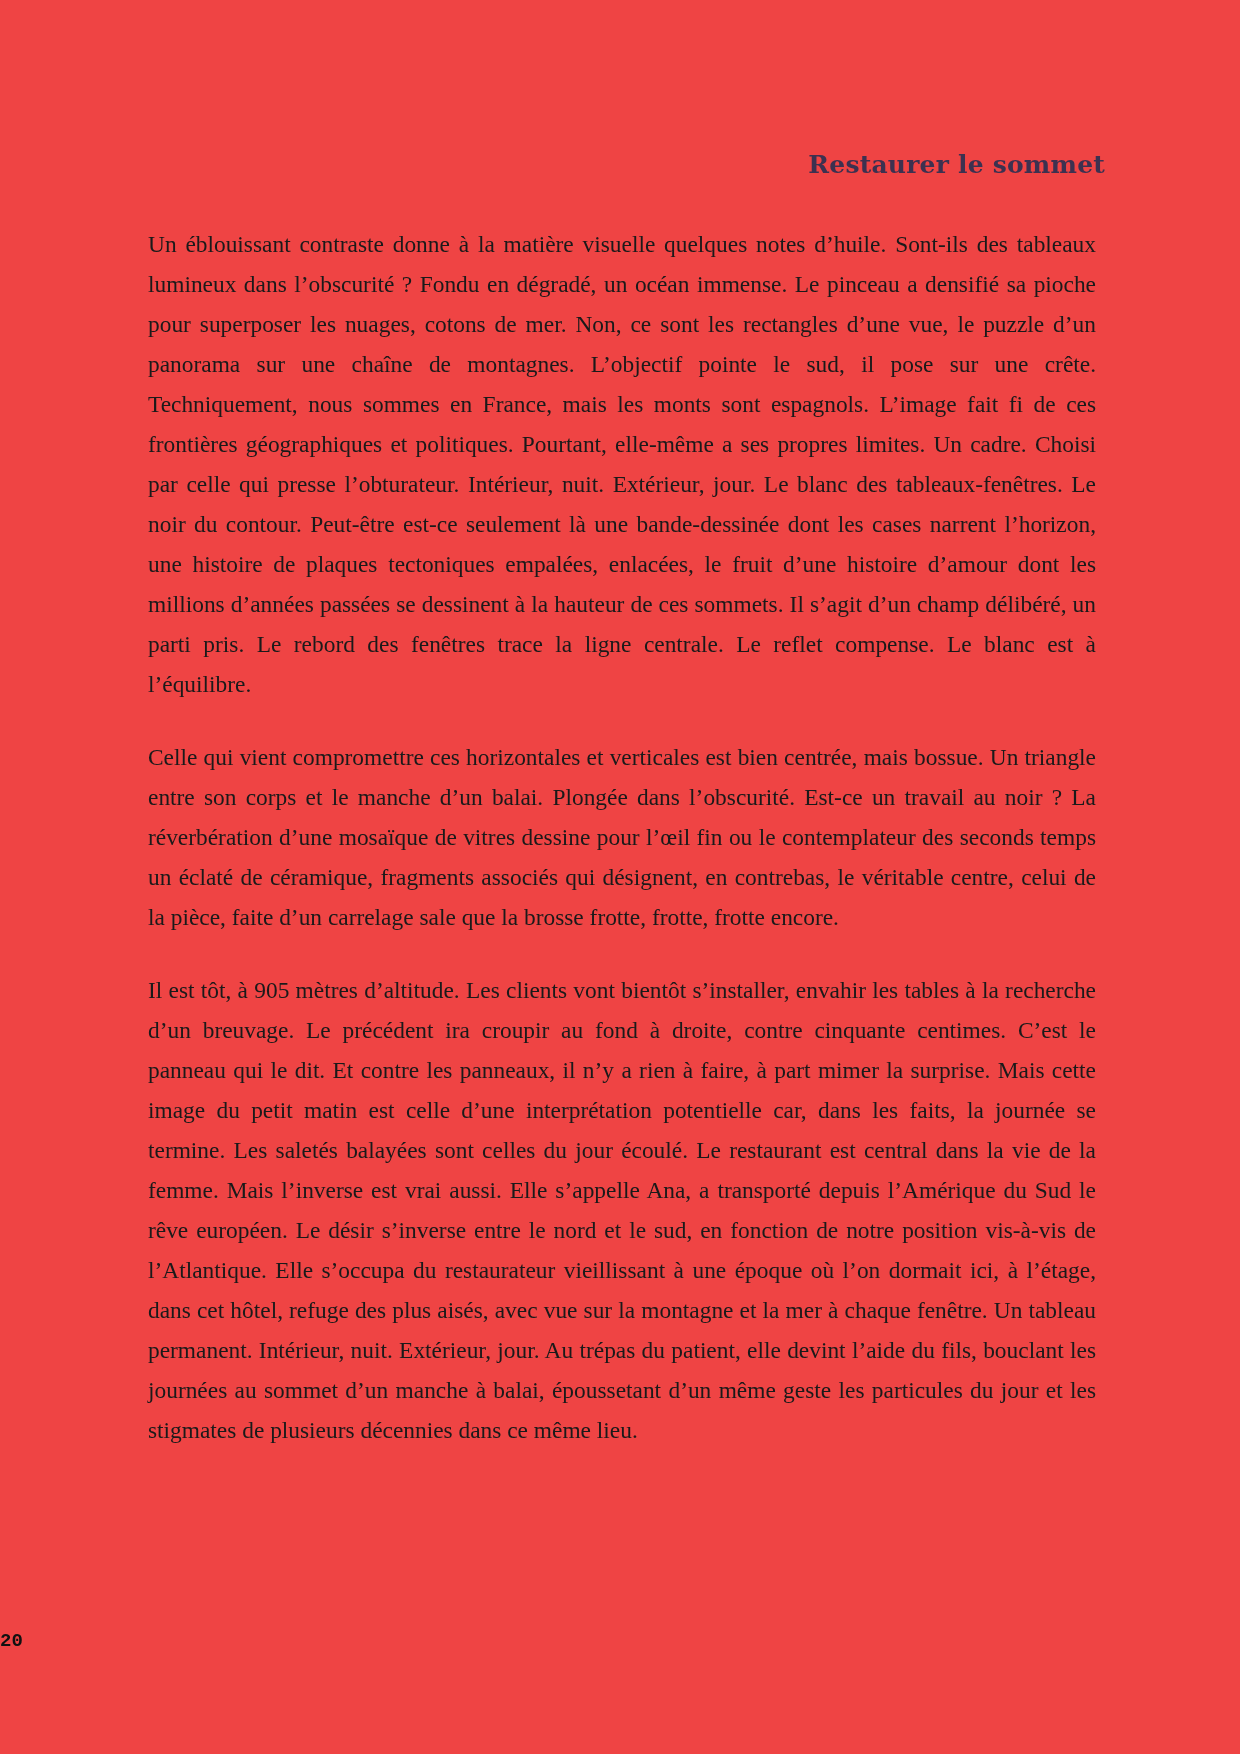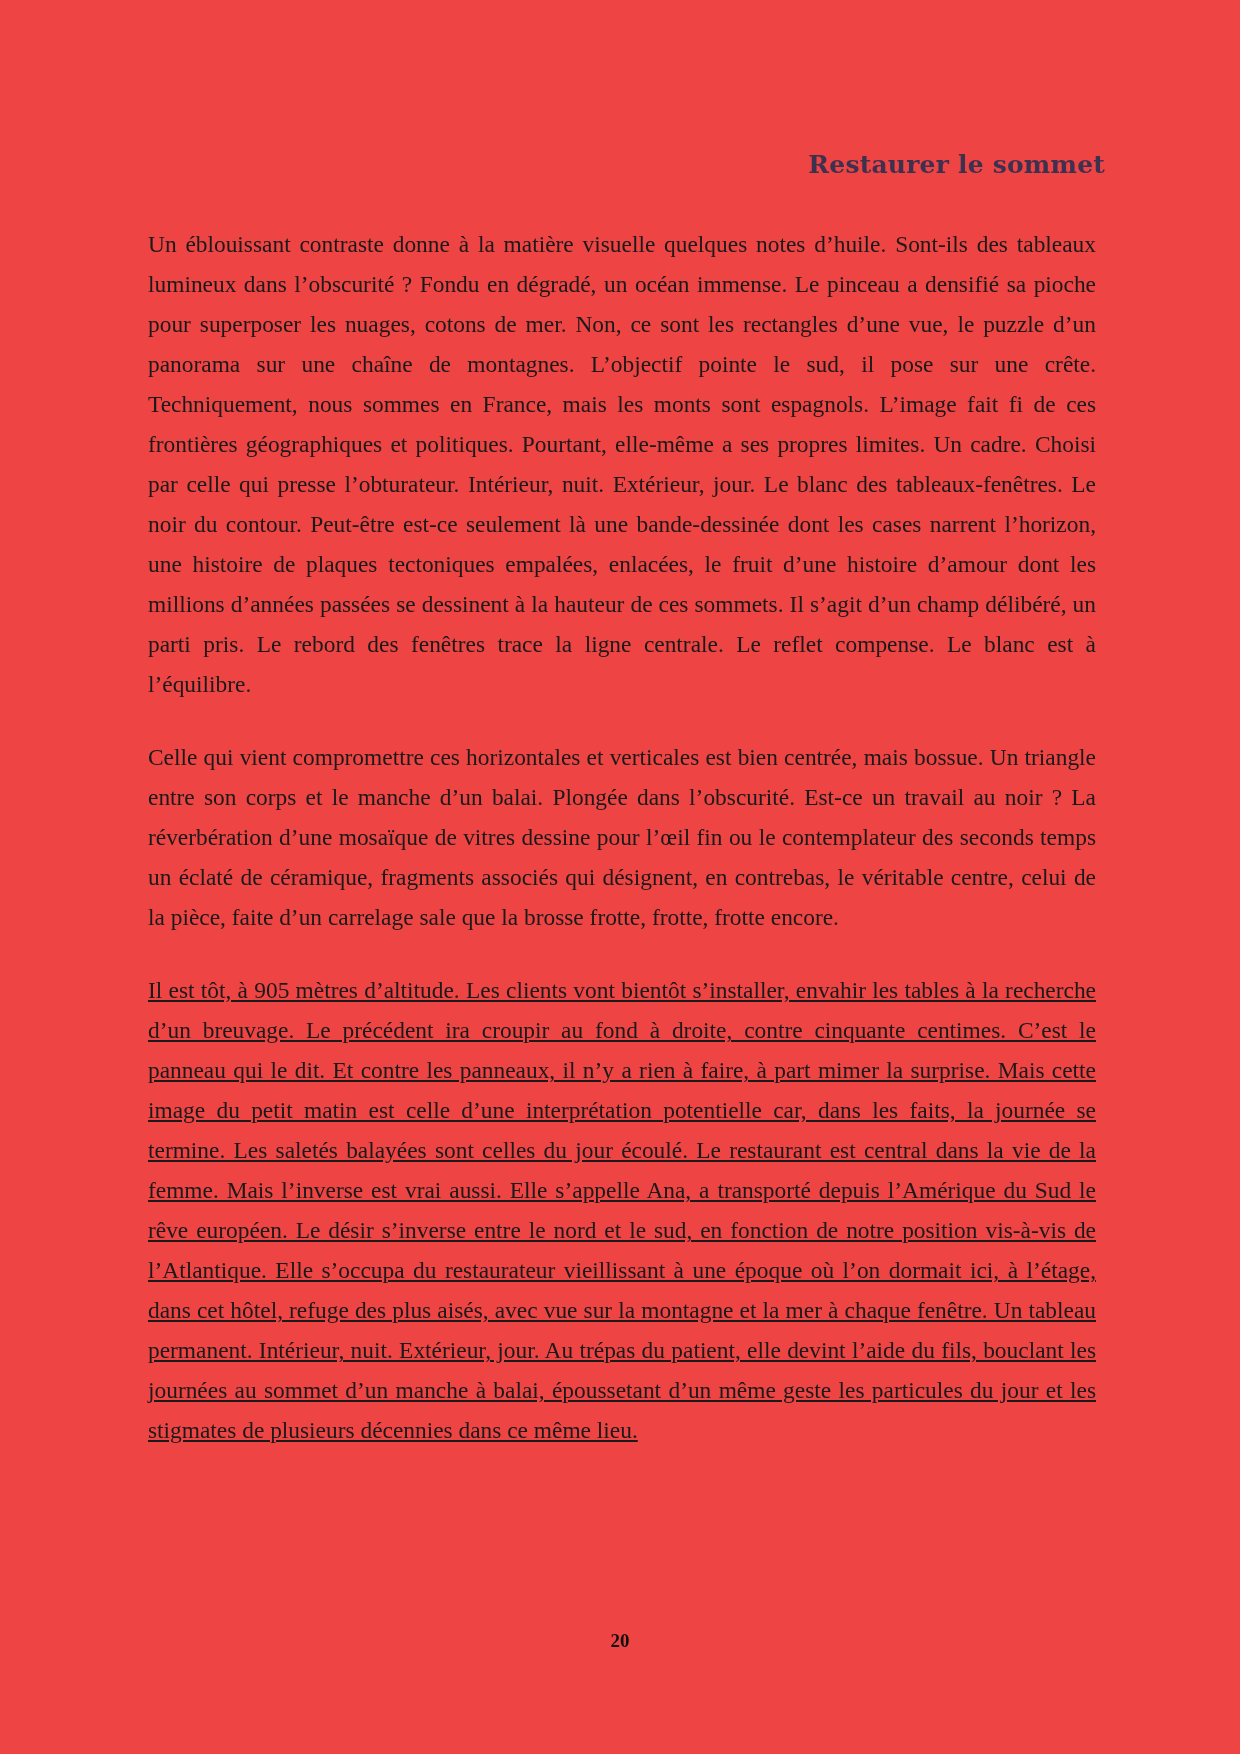--- a/index.html
+++ b/index.html
@@ -44,29 +44,27 @@
       color: #1a1a1a;
       text-align: justify;
       hyphens: manual;
     }
     .body-text p {
       margin: 0 0 33.15px 0;
       text-align-last: left;
     }
     .body-text p:last-child {
       margin-bottom: 0;
-      text-decoration: underline;
     }
     .page-number {
       position: absolute;
       left: 0;
       width: 1240px;
       top: 1630px;
-      text-align: center;
-      font-family: Liberation Serif, serif;
+      font-family: Liberation Mono, monospace;
       font-weight: bold;
       font-size: 19px;
       color: #111111;
     }
   </style>
 </head>
 <body>
 
 <div class="page">
   <h2 class="chapter-title">Restaurer le sommet</h2>

